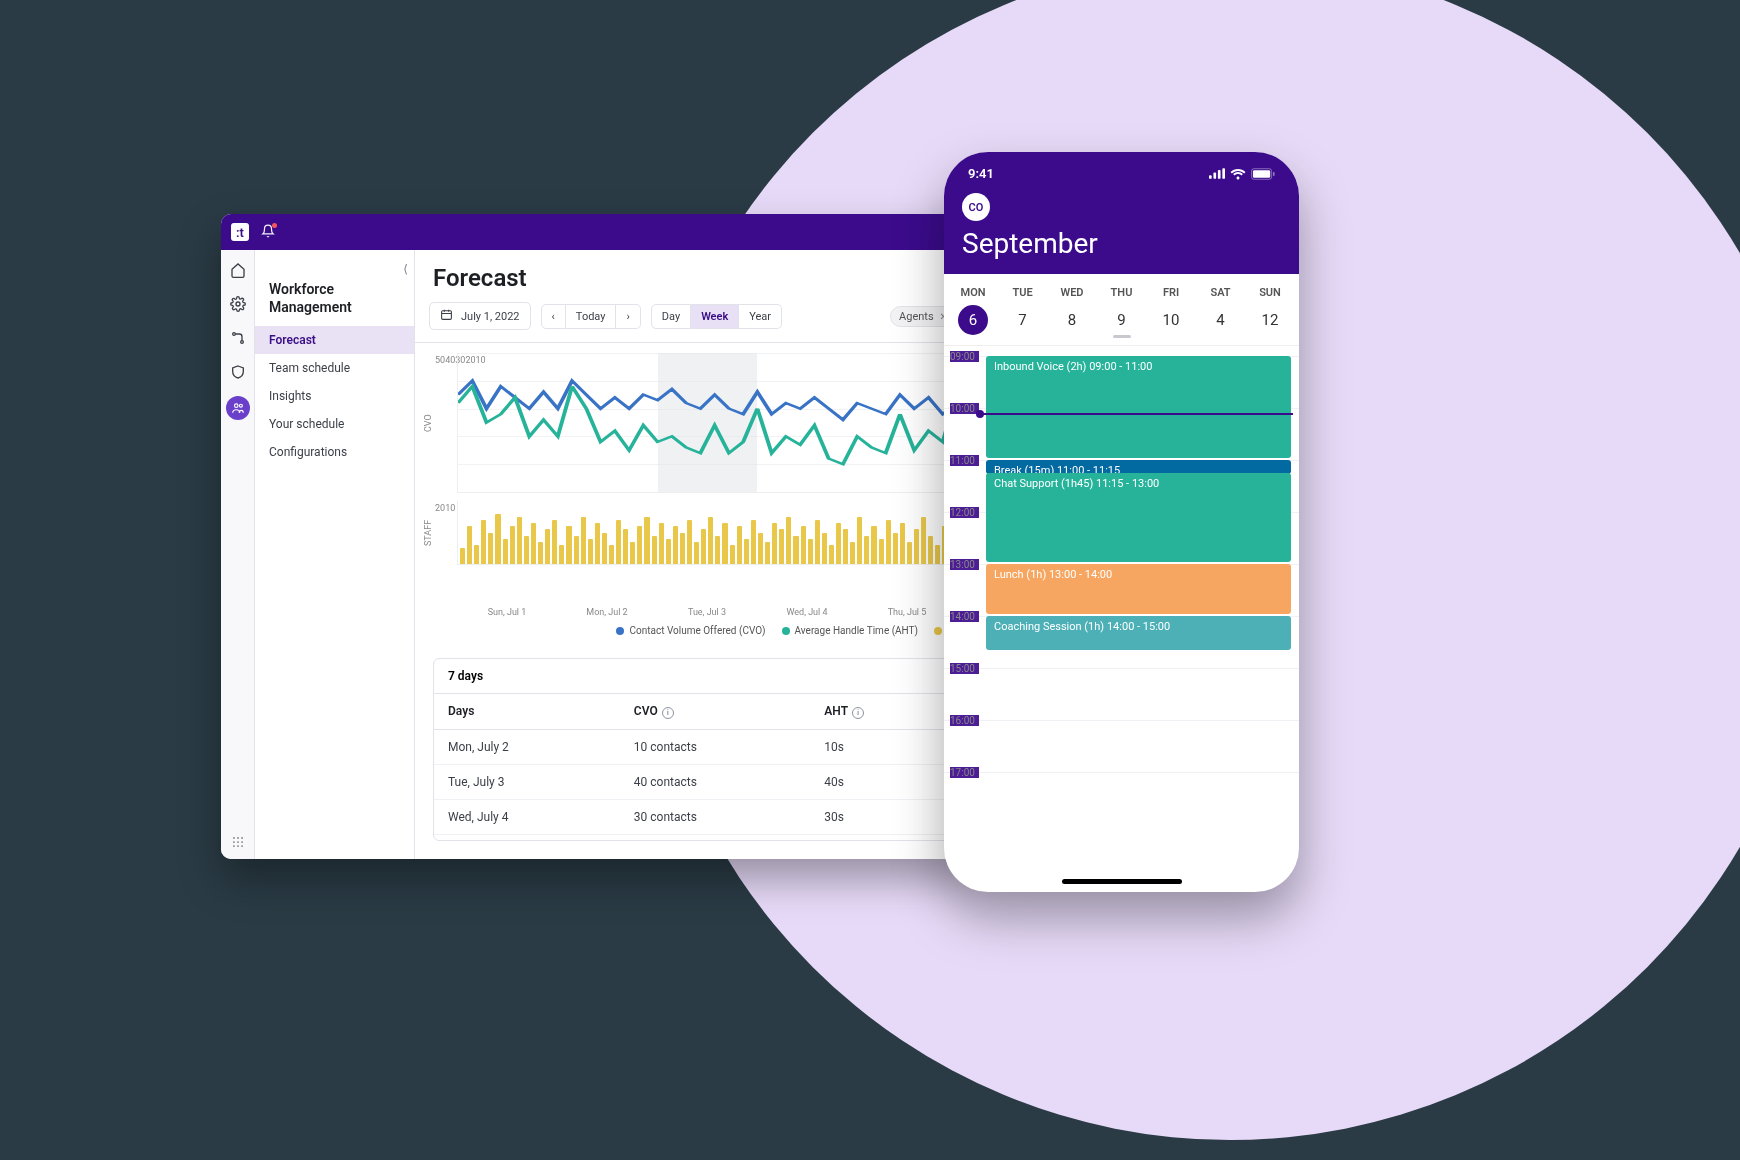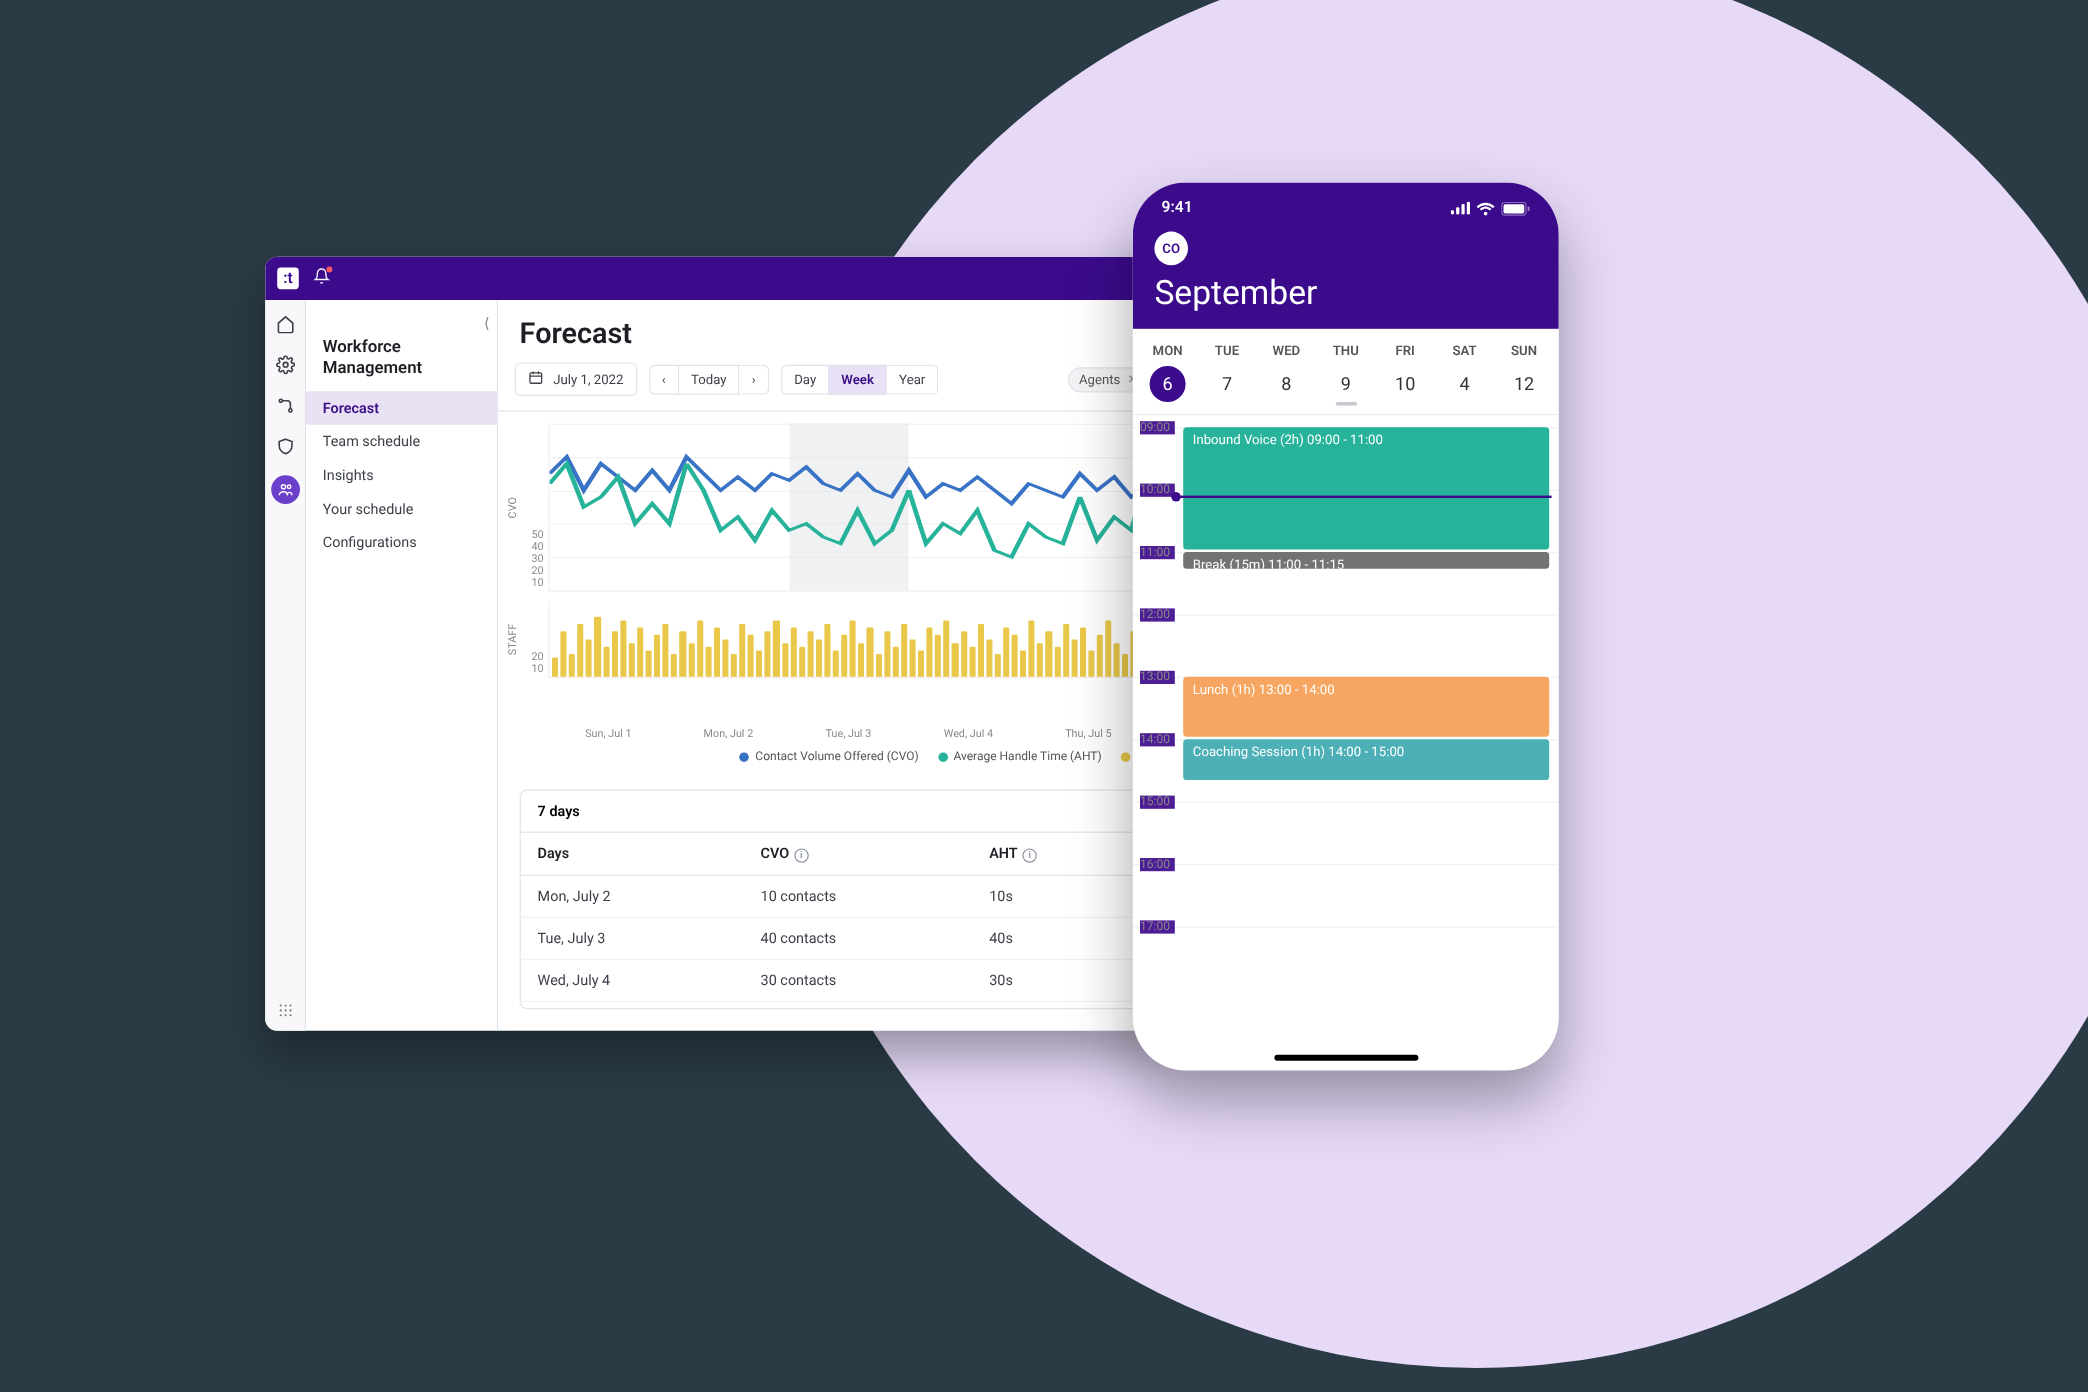--- a/index.html
+++ b/index.html
@@ -50,21 +50,21 @@
   .btngroup .seg:last-child{border-radius:0 5px 5px 0;}
   .btngroup .seg+.seg{border-left:none;}
   .seg.active{background:#e8e1f6;color:#3a0e86;font-weight:600;}
   .toolbar .spacer{flex:1;}
   .agentchip{display:flex;align-items:center;gap:6px;border:1px solid var(--grey-border);border-radius:12px;padding:3px 8px;font-size:11px;background:#f3f3f6;color:#555;}
   .agentchip .x{font-size:10px;color:#888;}
 
   .chartzone{padding:10px 14px 4px 6px;}
   .linechart{display:flex;height:140px;}
   .ylab{writing-mode:vertical-rl;transform:rotate(180deg);font-size:9px;color:#888;text-align:center;padding:0 2px;}
-  .yticks{width:22px;display:flex;flex-direction:column;justify-content:flex-end;font-size:9px;color:#888;text-align:right;padding:2px 4px 2px 0;}
+  .yticks{width:22px;display:flex;flex-direction:row;justify-content:flex-start;font-size:9px;color:#888;text-align:right;padding:2px 4px 2px 0;}
   .plot{flex:1;position:relative;border-left:1px solid #eee;border-bottom:1px solid #eee;}
   .plot .grid{position:absolute;left:0;right:0;border-top:1px solid #f1f2f4;}
   .plot svg{position:absolute;inset:0;width:100%;height:100%;}
   .band{position:absolute;top:0;bottom:0;background:#e4e6ea;opacity:.55;}
 
   .staffchart{display:flex;height:64px;margin-top:8px;}
   .bars{flex:1;display:flex;align-items:flex-end;gap:2px;border-left:1px solid #eee;border-bottom:1px solid #eee;padding:0 2px;}
   .bars .bar{flex:1;background:var(--yellow);border-radius:1px 1px 0 0;}
 
   .xaxis{display:flex;margin-left:36px;font-size:9px;color:#888;margin-top:38px;}
@@ -437,20 +437,21 @@
         <div class="hourrow" style="top: 322px;">
           <span>15:00</span>
         </div>
         <div class="hourrow" style="top: 374px;">
           <span>16:00</span>
         </div>
         <div class="hourrow" style="top: 426px;">
           <span>17:00</span>
         </div>
         <div class="event" style="top: 10px; height: 102px; background: rgb(38, 179, 154);">Inbound Voice (2h) 09:00 - 11:00</div>
-        <div class="event" style="top: 114px; height: 14px; background: #737373;">Break (15m) 11:00 - 11:15</div>
+        <div class="event" style="top: 114px; height: 14px; background: #0369a1;">Break (15m) 11:00 - 11:15</div>
+        <div class="event" style="top: 127px; height: 89px; background: rgb(38, 179, 154);">Chat Support (1h45) 11:15 - 13:00</div>
         <div class="event" style="top: 218px; height: 50px; background: rgb(247, 166, 98);">Lunch (1h) 13:00 - 14:00</div>
         <div class="event" style="top: 270px; height: 34px; background: rgb(76, 176, 182);">Coaching Session (1h) 14:00 - 15:00</div>
         <div class="nowline" style="top: 67.2px;"></div>
       </div>
     <div class="homebar"></div>
   </div>
 </div>
 
 </body></html>

